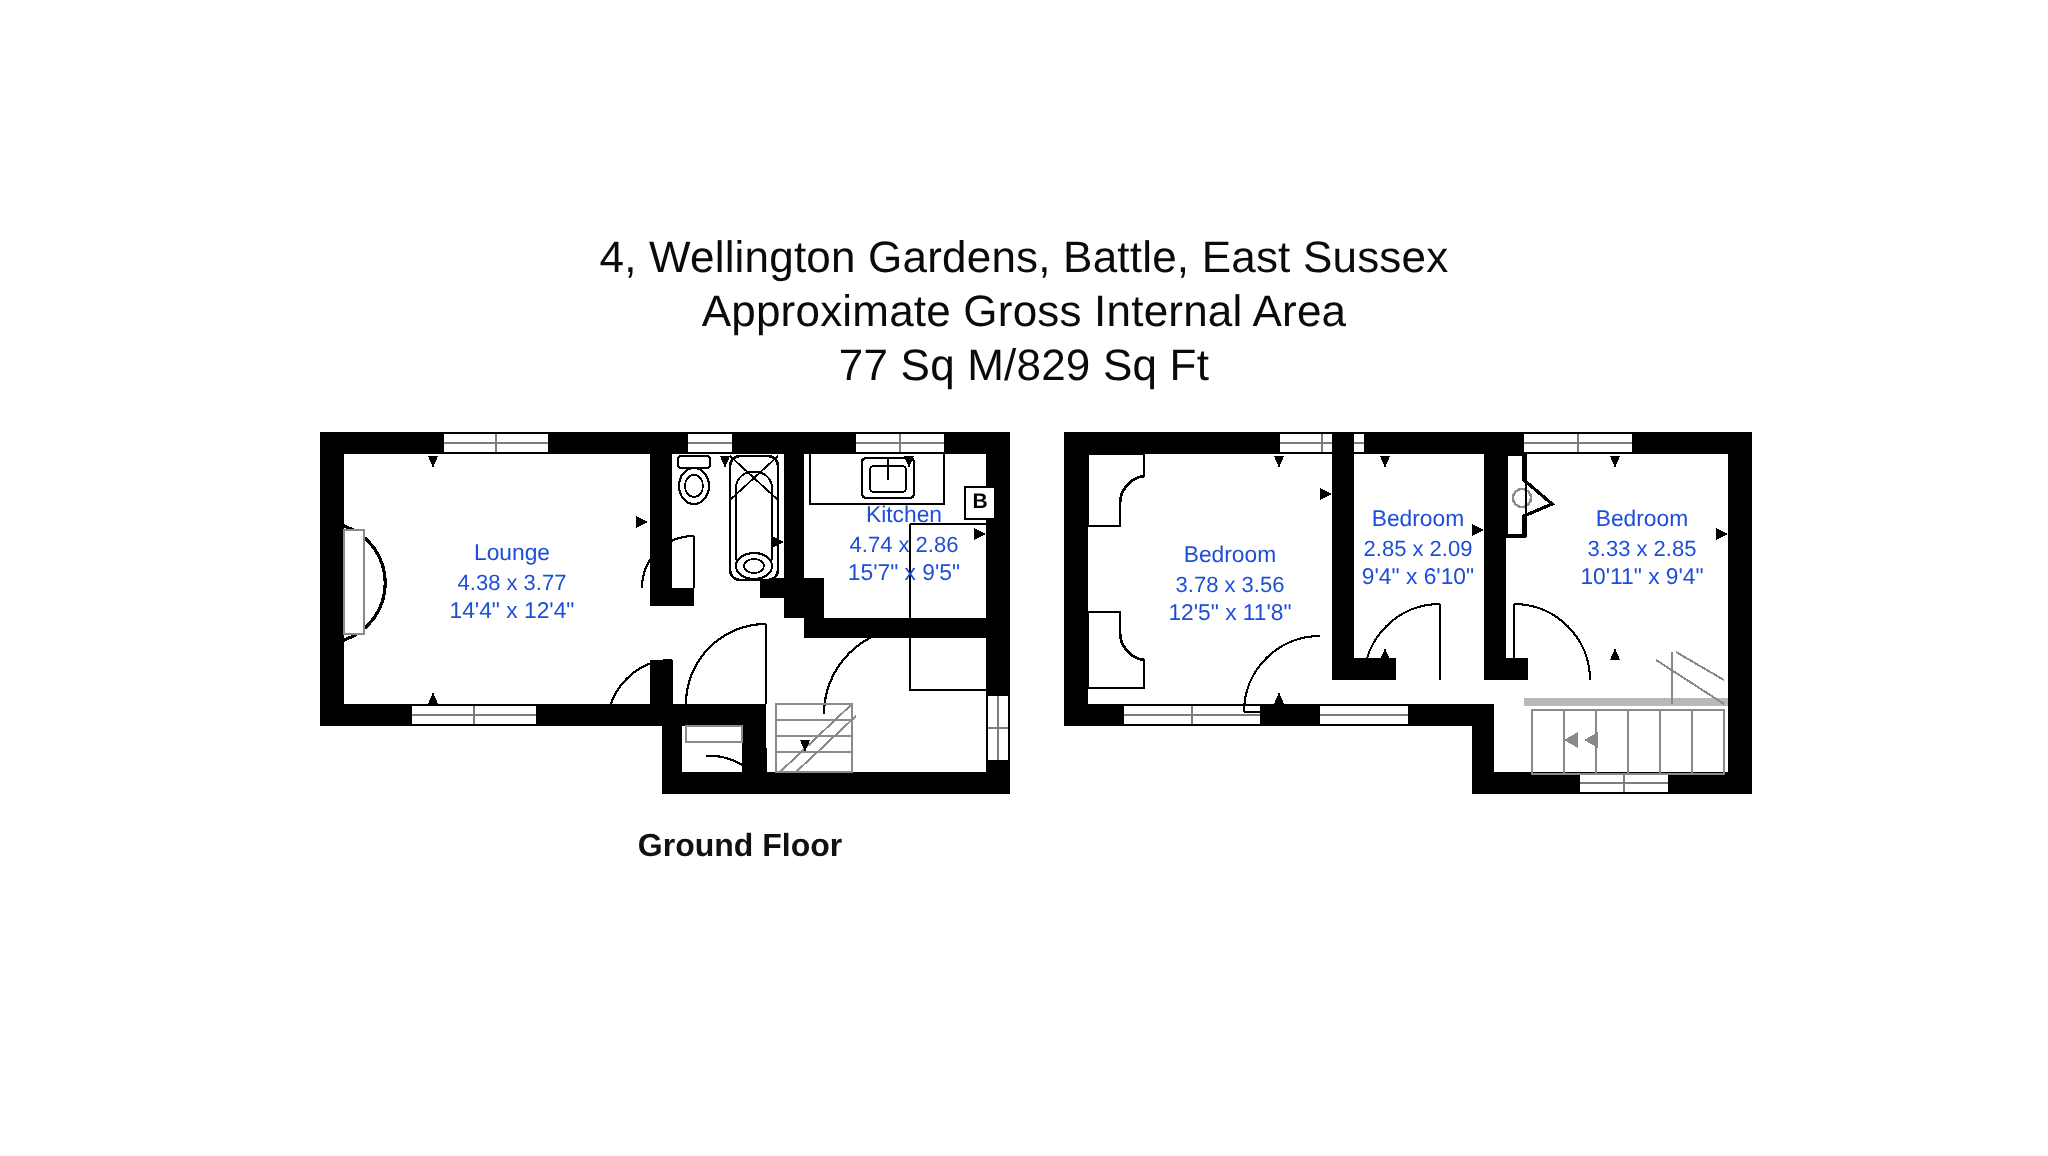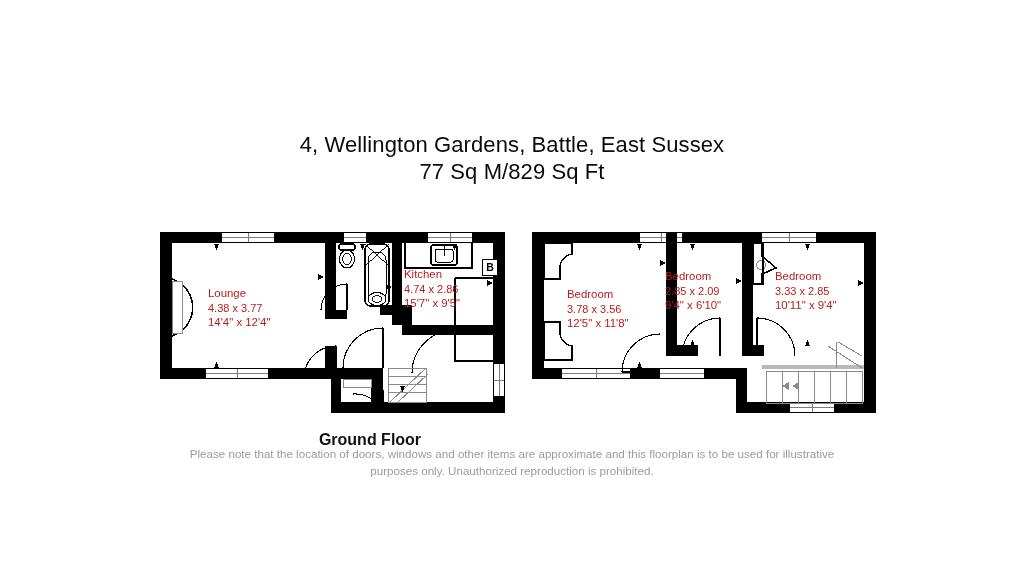--- a/index.html
+++ b/index.html
@@ -10,21 +10,21 @@
   body {
     width: 1024px;
     height: 578px;
     position: relative;
     overflow: hidden;
     font-family: "Liberation Sans", sans-serif;
     color: #000000;
   }
   #stage {
     position: absolute;
-    left: 0; top: 16px;
+    left: 0; top: 0;
     width: 1024px;
     height: 447px;
   }
 
   
   .title-block {
     position: absolute;
     left: 0;
     top: 116px;
     width: 1024px;
@@ -66,24 +66,24 @@
     position: absolute;
     top: 0; left: 0;
     width: 1024px;
     height: 578px;
     pointer-events: none;
   }
 
   
   .room-label {
     position: absolute;
-    text-align: left;
+    text-align: center;
     line-height: 1.3;
     white-space: nowrap;
-    color: #b91c1c;
+    color: #1d4ed8;
   }
   .room-label .rl-name { font-size: 11.4px; }
   .room-label .rl-m    { font-size: 11px; }
   .room-label .rl-ft   { font-size: 11.4px; }
 
   .boiler-box {
     position: absolute;
     width: 14px;
     height: 15px;
     border: 1.4px solid #000;
@@ -94,20 +94,21 @@
     font-weight: 600;
   }
 </style>
 </head>
 <body>
 
 <div id="stage">
 
   <div class="title-block">
     <div class="title-line">4, Wellington Gardens, Battle, East Sussex</div>
+    <div class="title-line">Approximate Gross Internal Area</div>
     <div class="title-line">77 Sq M/829 Sq Ft</div>
   </div>
 
   <svg class="plan-svg" viewBox="0 0 1024 578">
     <g shape-rendering="crispEdges">
 
       <g>
 
         <rect x="160" y="216" width="345" height="11" fill="#000"></rect>
 
@@ -363,18 +364,14 @@
   </div>
 
   <div class="room-label" style="left:775px; top:253px; width:92px;">
     <div class="rl-name">Bedroom</div>
     <div class="rl-m">3.33 x 2.85</div>
     <div class="rl-ft">10'11" x 9'4"</div>
   </div>
 
   <div class="floor-caption" style="left:270px; top:415px; width:200px;">Ground Floor</div>
 
-  <div class="footer-note">
-    <div>Please note that the location of doors, windows and other items are approximate and this floorplan is to be used for illustrative</div>
-    <div>purposes only. Unauthorized reproduction is prohibited.</div>
-  </div>
 
 </div>
 
 </body></html>

